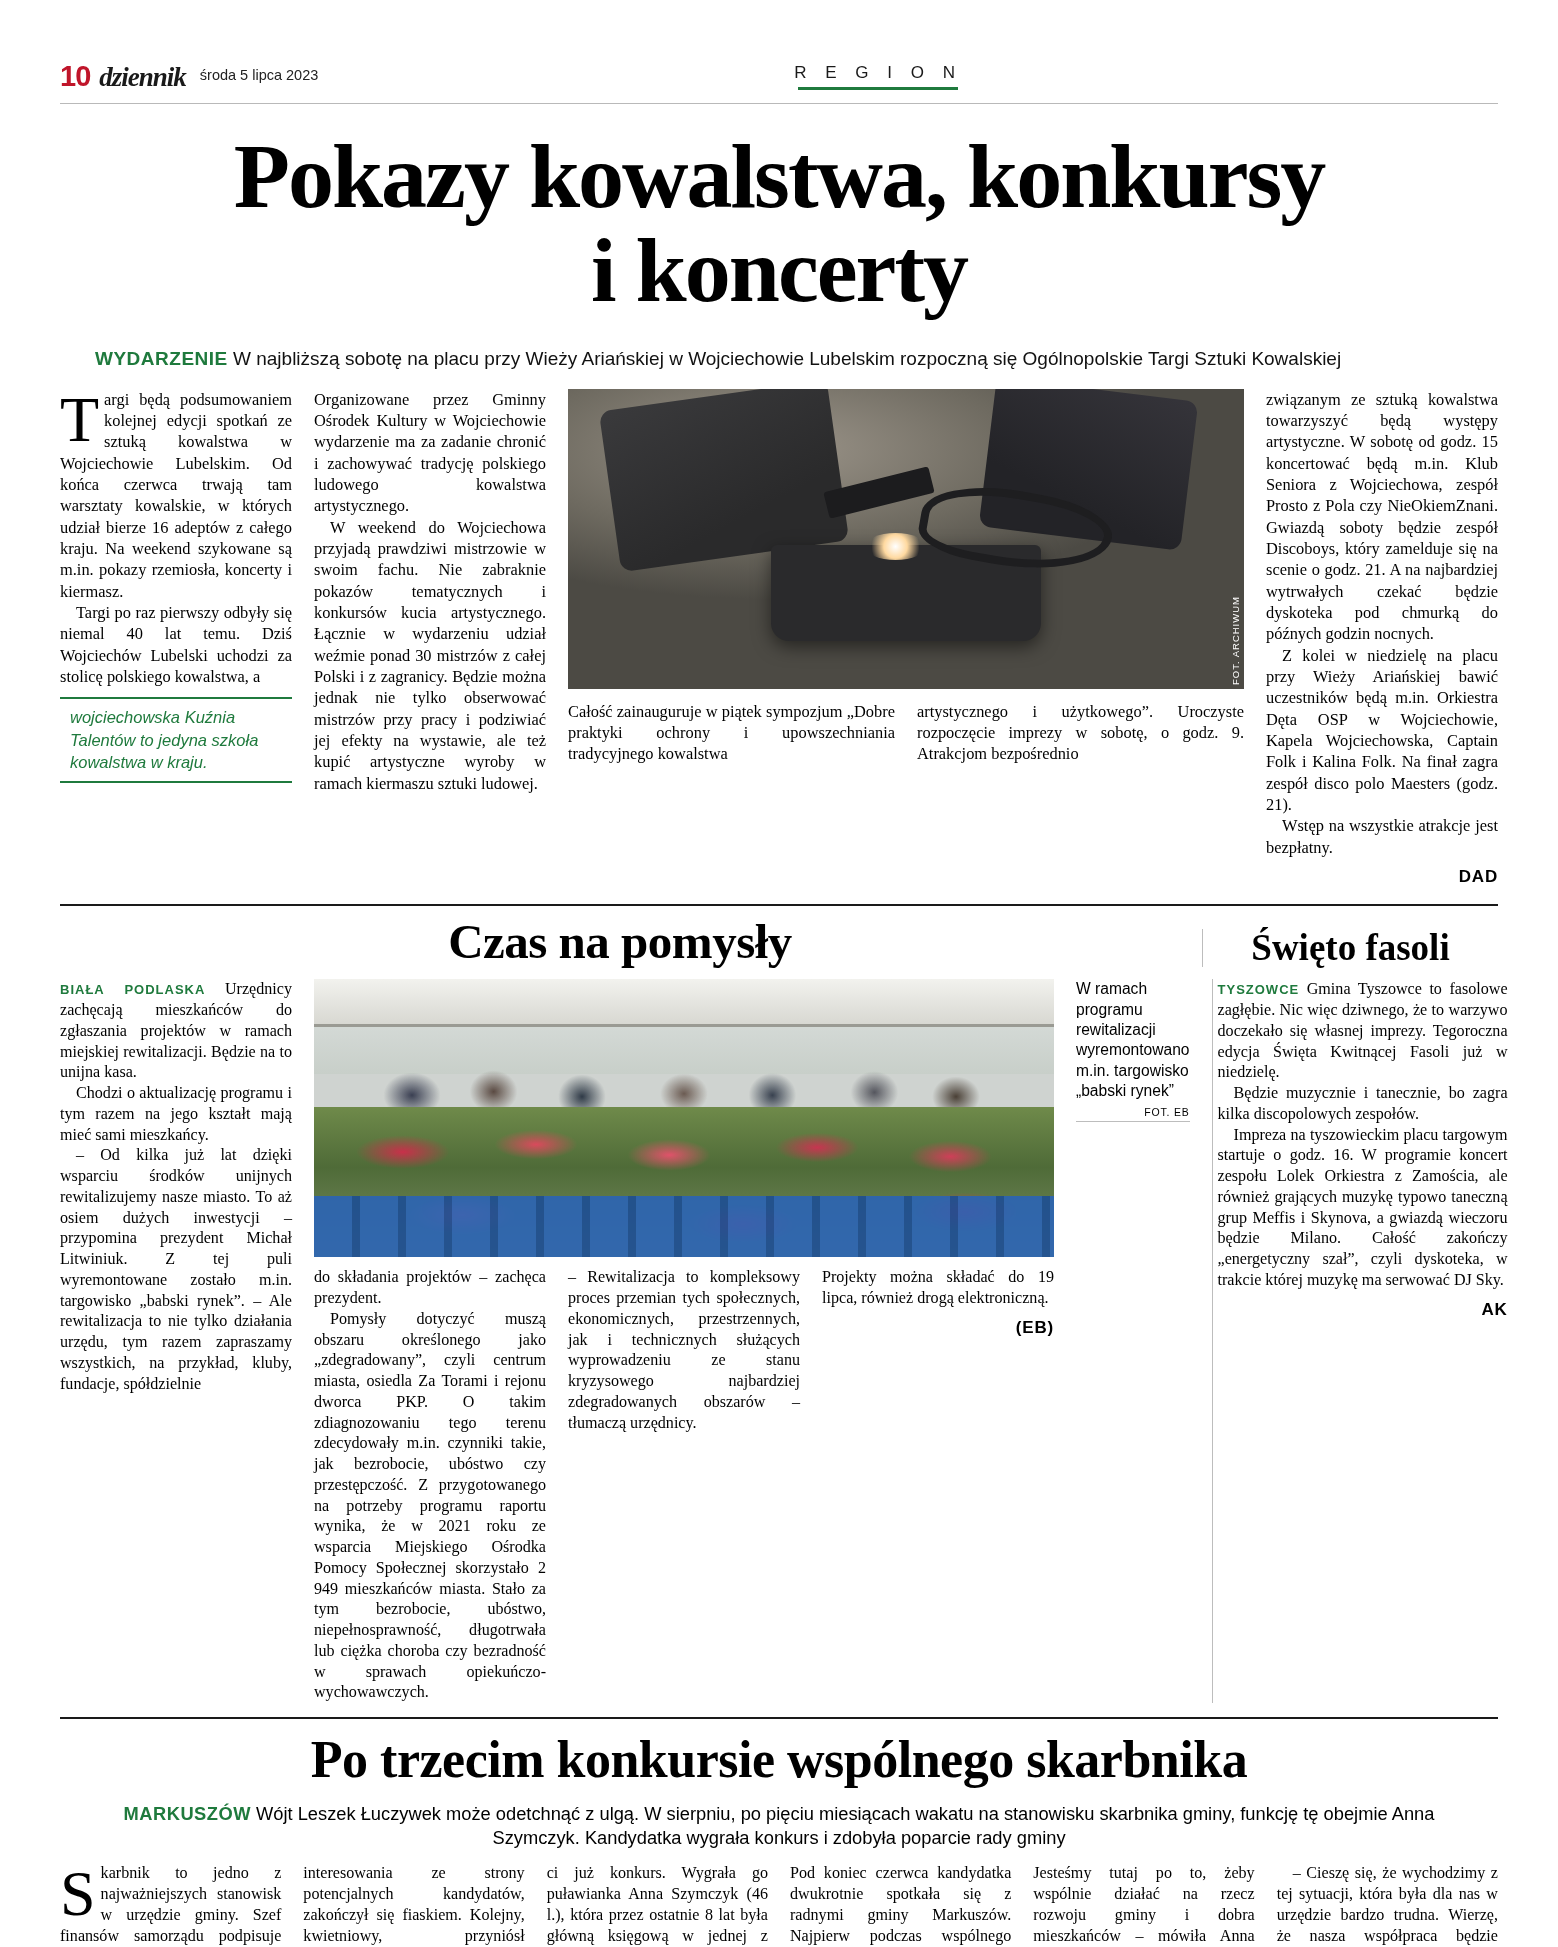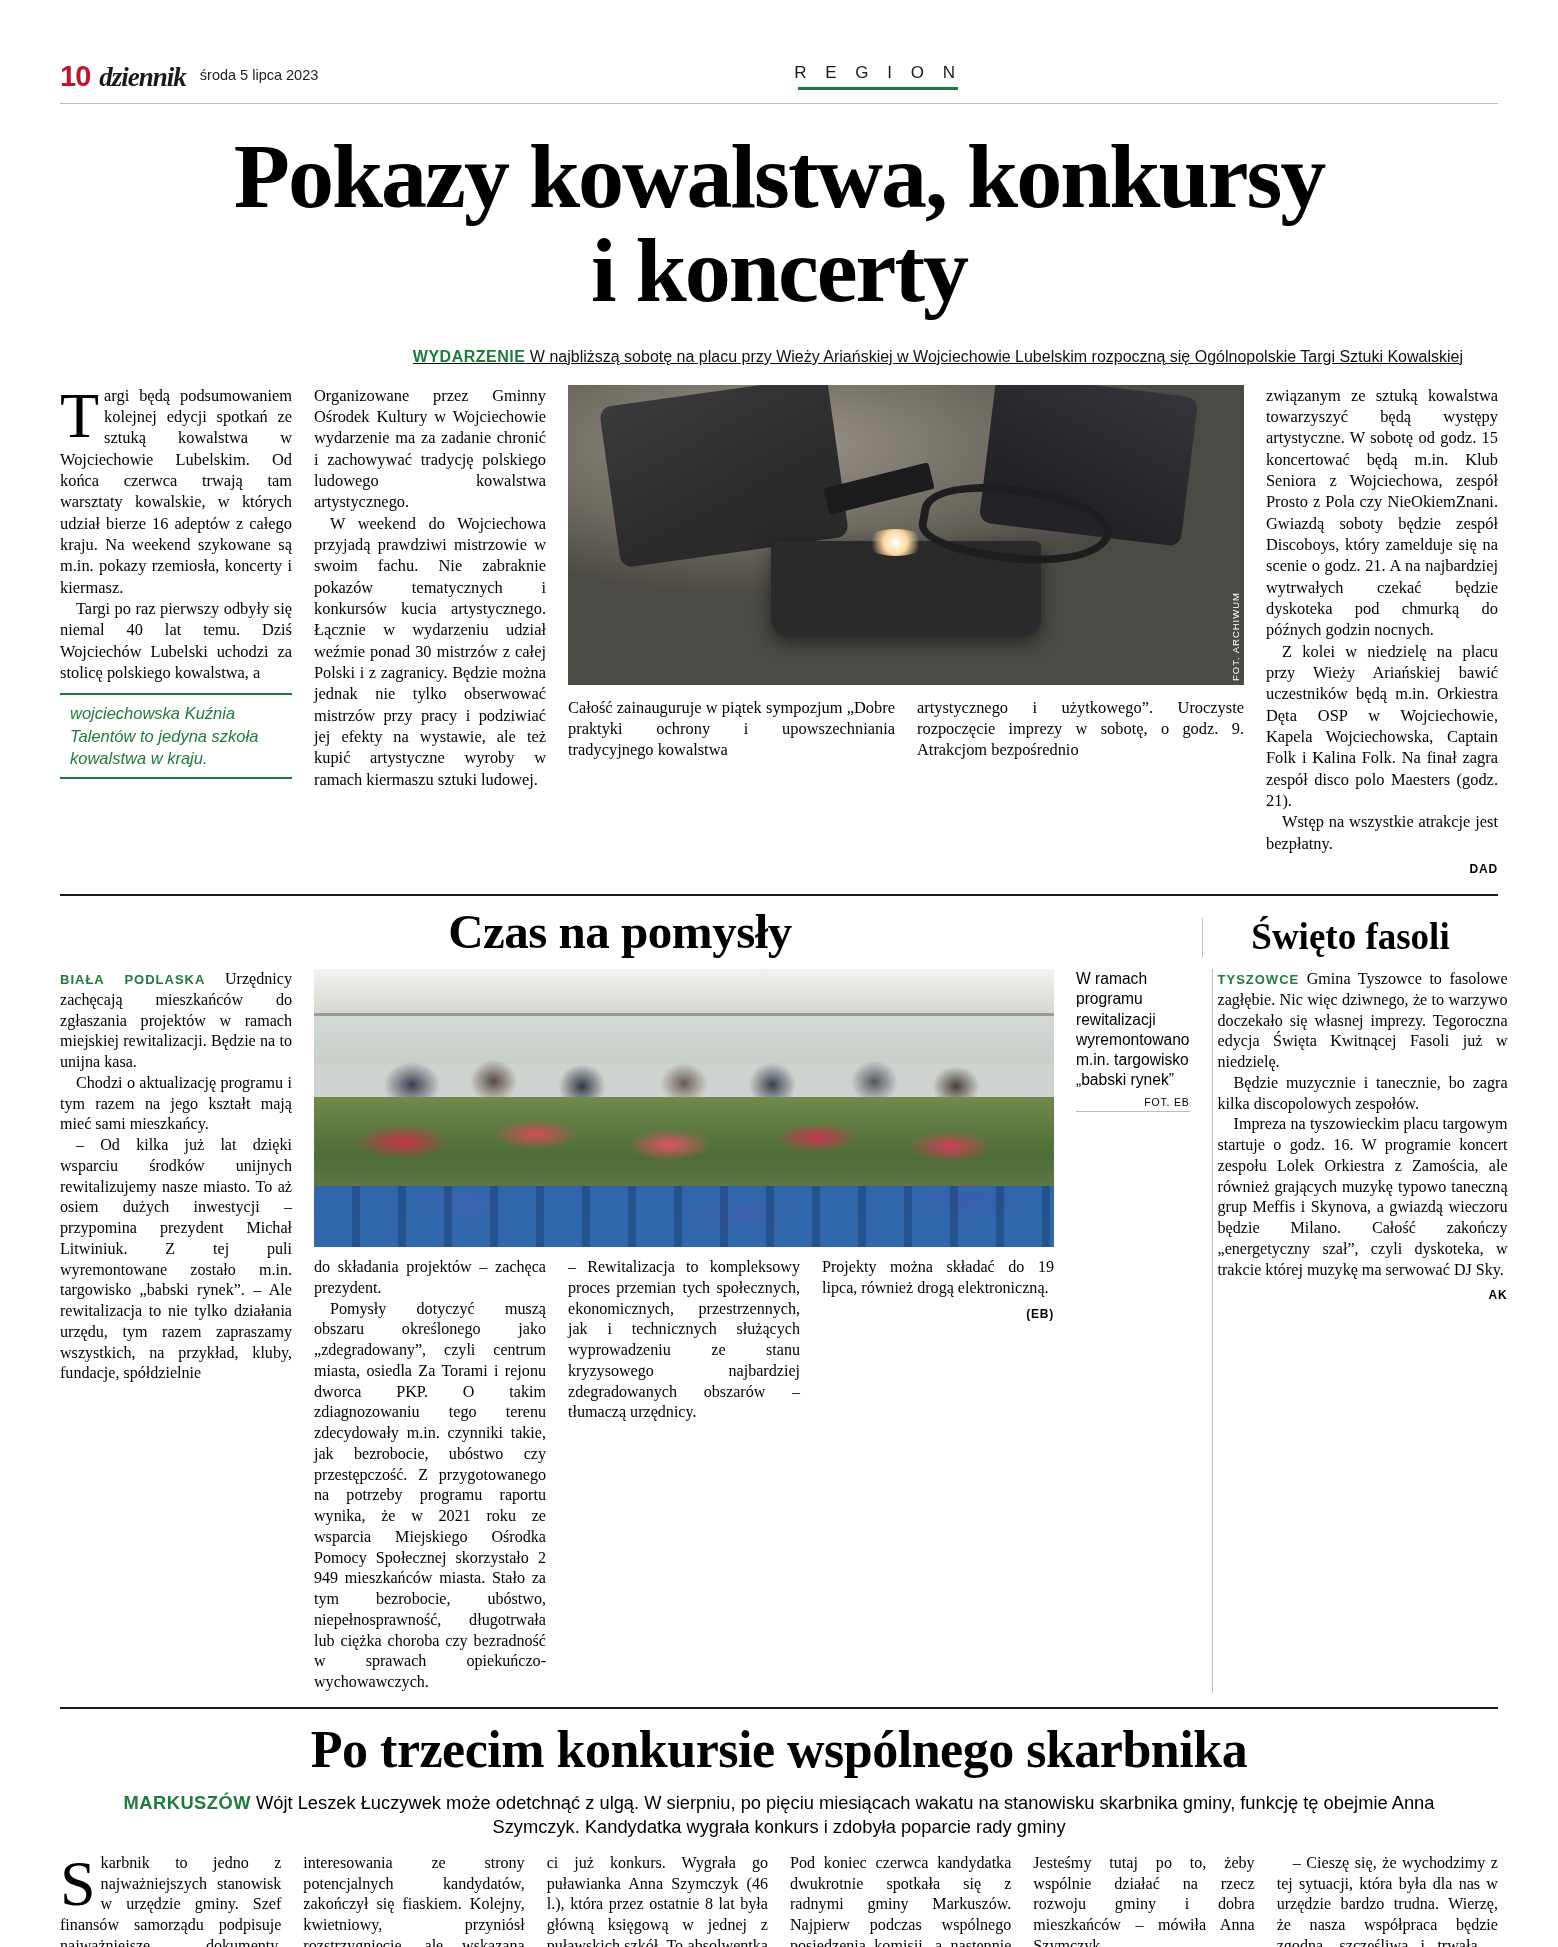--- a/index.html
+++ b/index.html
@@ -94,25 +94,24 @@
     font-size: 92px;
     line-height: 1.02;
     letter-spacing: -2px;
     margin: 26px 70px 0 70px;
   }
 
   
   .lead {
     margin: 28px 95px 0 95px;
     font-family: "Liberation Sans", sans-serif;
-    font-size: 16px;
+    font-size: 19px;
     line-height: 1.32;
-    text-align: right;
+    text-align: left;
     color: #111;
-    text-decoration: underline;
   }
   .kicker {
     color: #1f7a3d;
     font-weight: bold;
     letter-spacing: 0.5px;
   }
 
   
   .art1 {
     display: grid;
@@ -242,21 +241,21 @@
     font-size: 16.4px;
     line-height: 1.30;
     text-align: justify;
     font-family: "Liberation Serif", serif;
   }
 
   .byline {
     text-align: right;
     font-family: "Liberation Sans", sans-serif;
     font-weight: bold;
-    font-size: 12px;
+    font-size: 17px;
     letter-spacing: .8px;
     margin-top: 8px;
   }
 
   
   .hr-strong {
     margin: 16px 60px 0 60px;
     height: 2px;
     background: #1a1a1a;
   }

